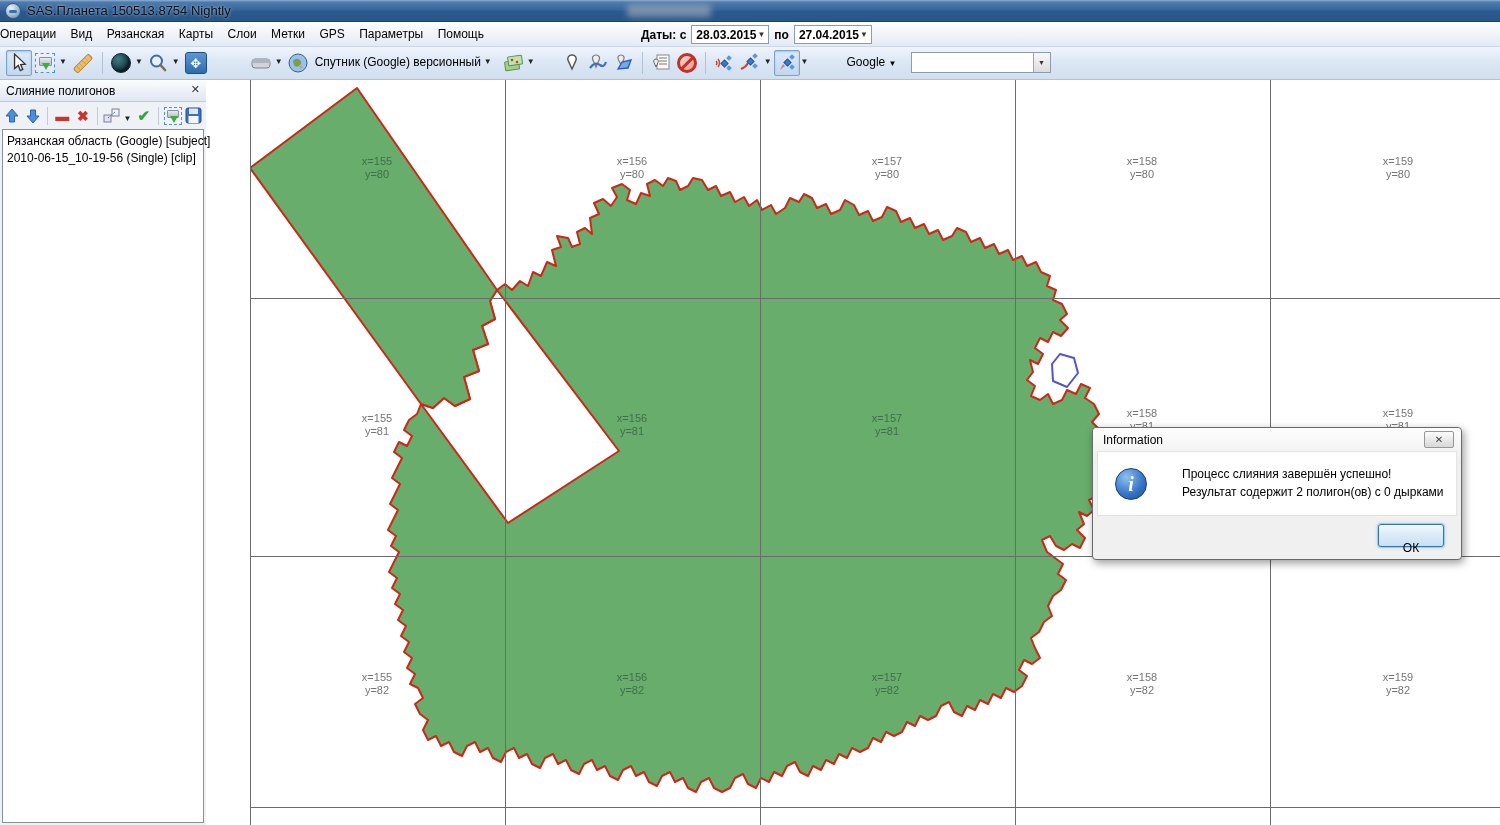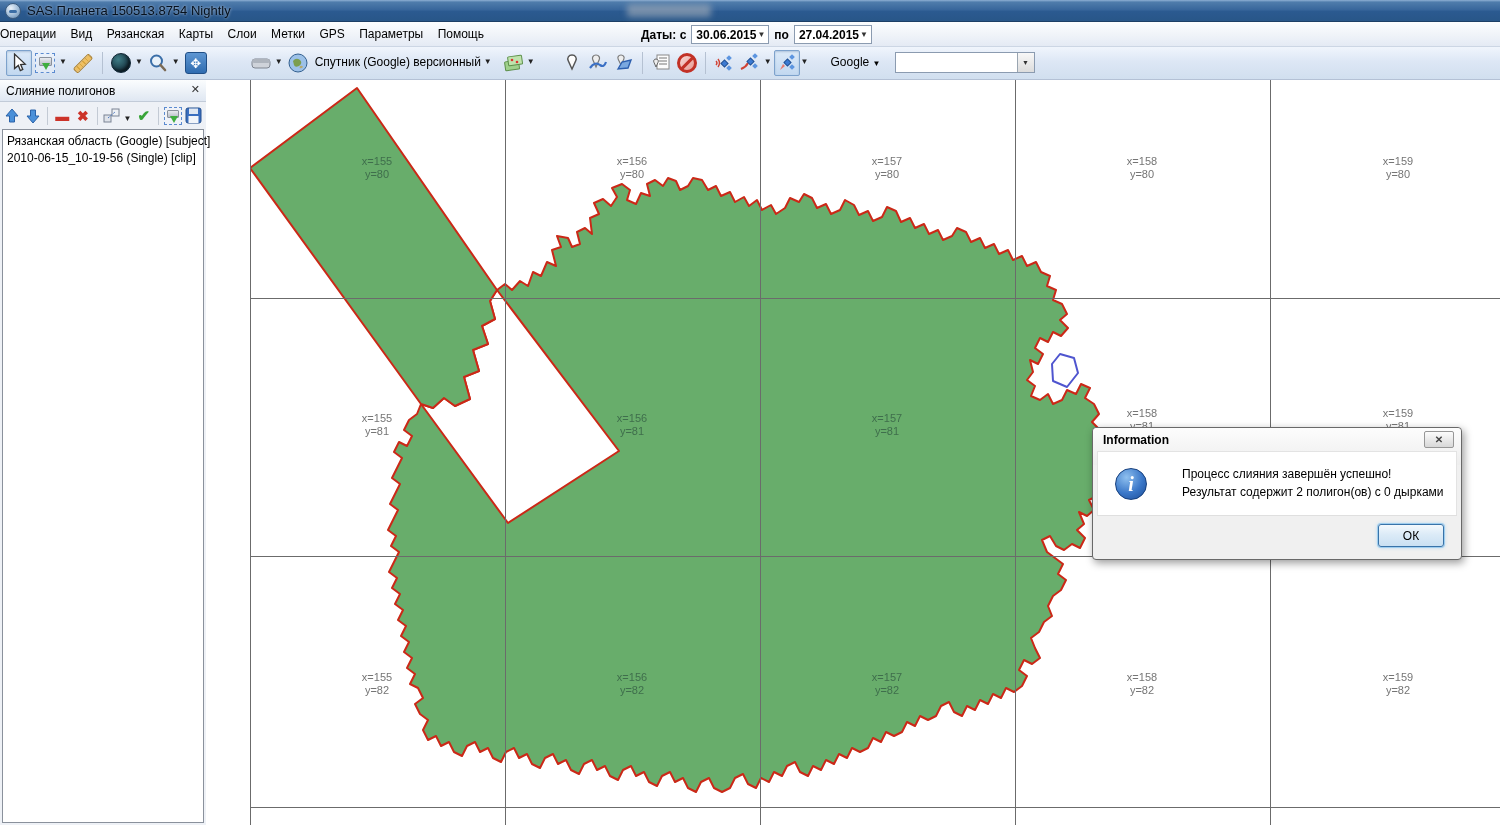--- a/index.html
+++ b/index.html
@@ -34,21 +34,21 @@
   .toolbar { position:absolute; left:0; top:47px; width:1500px; height:33px;
     background:linear-gradient(#f0f5fc,#dde7f5 45%,#d1dfef);
     border-bottom:1px solid #b4c1d5; display:flex; align-items:flex-start; padding-left:6px; }
   .tbtn { height:26px; min-width:26px; margin-top:3px; display:flex; align-items:center;
     justify-content:center; border:1px solid transparent; border-radius:2px; padding:0 2px; }
   .tbtn.pressed { background:linear-gradient(#dcEAf9,#c2d8f0); border:1px solid #7da2cc;
     box-shadow:inset 0 1px 2px rgba(40,80,130,.25); }
   .tsep { width:1px; height:22px; background:#b5c1d2; margin:5px 5px 0 5px; }
   .caret-small { font-size:8px; color:#222; margin:10px 2px 0 1px; }
   .map-type-label { font-size:12px; color:#000; margin:8px 2px 0 4px; }
-  .google-label { font-size:12px; color:#000; margin:8px 2px 0 20px; }
+  .google-label { font-size:12px; color:#000; margin:8px 2px 0 36px; }
   .search-combo { width:140px; height:21px; margin:5px 0 0 12px; background:#fff;
     border:1px solid #8b9bb0; position:relative; }
   .search-combo .btn { position:absolute; right:0; top:0; width:17px; height:19px;
     background:linear-gradient(#f8f8f8,#dcdcdc); border-left:1px solid #9aa5b1;
     font-size:7px; color:#333; display:flex; align-items:center; justify-content:center; }
 
   
   .icon20 { width:20px; height:20px; display:block; }
 
   .ruler-bar { width:22px; height:7px; transform:rotate(-45deg);
@@ -93,37 +93,37 @@
   .tile-label { position:absolute; transform:translate(-50%,-50%); text-align:center;
     font-size:11px; line-height:13px; }
   .tile-label.on-white { color:#757575; }
   .tile-label.on-green { color:#3f6e4c; }
 
   
   .dialog { position:absolute; left:1092px; top:427px; width:370px; height:133px;
     background:#f0f0f0; border:1px solid #696969; border-radius:4px;
     box-shadow:2px 3px 9px rgba(0,0,0,.4); }
   .dialog .dlg-title { height:37px; font-size:12px; color:#000; padding:5px 0 8px 10px;
-    background:linear-gradient(#fdfdfd,#ededed); border-radius:4px 4px 0 0; position:relative;font-weight:bold; }
+    background:linear-gradient(#fdfdfd,#ededed); border-radius:4px 4px 0 0; position:relative; }
   .dialog .dlg-close { position:absolute; right:7px; top:3px; width:30px; height:17px;
     border:1px solid #979797; border-radius:2px; background:linear-gradient(#fcfcfc,#d8d8d8);
     font-size:10px; color:#444; display:flex; align-items:center; justify-content:center; }
   .dialog .dlg-body { position:absolute; left:4px; right:4px; top:23px; height:66px;
     background:#fff; border:1px solid #e3e3e3; }
   .info-icon { position:absolute; left:17px; top:16px; width:32px; height:32px; border-radius:50%;
     background:radial-gradient(circle at 35% 28%, #8fc0ef, #3a77c8 55%, #1c4c96);
     border:1px solid #16407e; color:#fff; font-family:"Liberation Serif", serif;
     font-style:italic; font-weight:bold; font-size:20px; text-align:center; line-height:30px; }
   .dlg-text { position:absolute; left:84px; top:13px; font-size:12px; color:#000; line-height:18px; }
   .dialog .dlg-footer { position:absolute; left:4px; right:4px; bottom:4px; height:40px;
     background:#f0f0f0; border-top:1px solid #dfdfdf; }
   .ok-btn { position:absolute; right:13px; top:8px; width:66px; height:23px;
     border:1px solid #3873a9; border-radius:3px; font-size:12px; color:#000;
     background:linear-gradient(#f3f9fd,#dcebf7 45%,#c9e0f2);
-    box-shadow:0 0 0 1px #9ecdee, 0 0 4px #9ecdee; text-align:center; padding-top:4px; }
+    box-shadow:0 0 0 1px #9ecdee, 0 0 4px #9ecdee; text-align:center; padding-top:16px; }
 </style>
 </head>
 <body>
 
 <div class="titlebar">
   <span class="app-icon"></span>
   <span class="title-text">SAS.Планета 150513.8754 Nightly</span>
   <span class="redacted"></span>
 </div>
 
@@ -133,21 +133,21 @@
   <span class="menu-item">Рязанская</span>
   <span class="menu-item">Карты</span>
   <span class="menu-item">Слои</span>
   <span class="menu-item">Метки</span>
   <span class="menu-item">GPS</span>
   <span class="menu-item">Параметры</span>
   <span class="menu-item">Помощь</span>
   <div class="dates">
     <span>Даты: с</span>
     <div class="date-combo">
-      <span>30.06.2015</span>
+      <span>28.03.2015</span>
       <span class="caret">▼</span>
     </div>
     <span>по</span>
     <div class="date-combo">
       <span>27.04.2015</span>
       <span class="caret">▼</span>
     </div>
   </div>
 </div>
 

